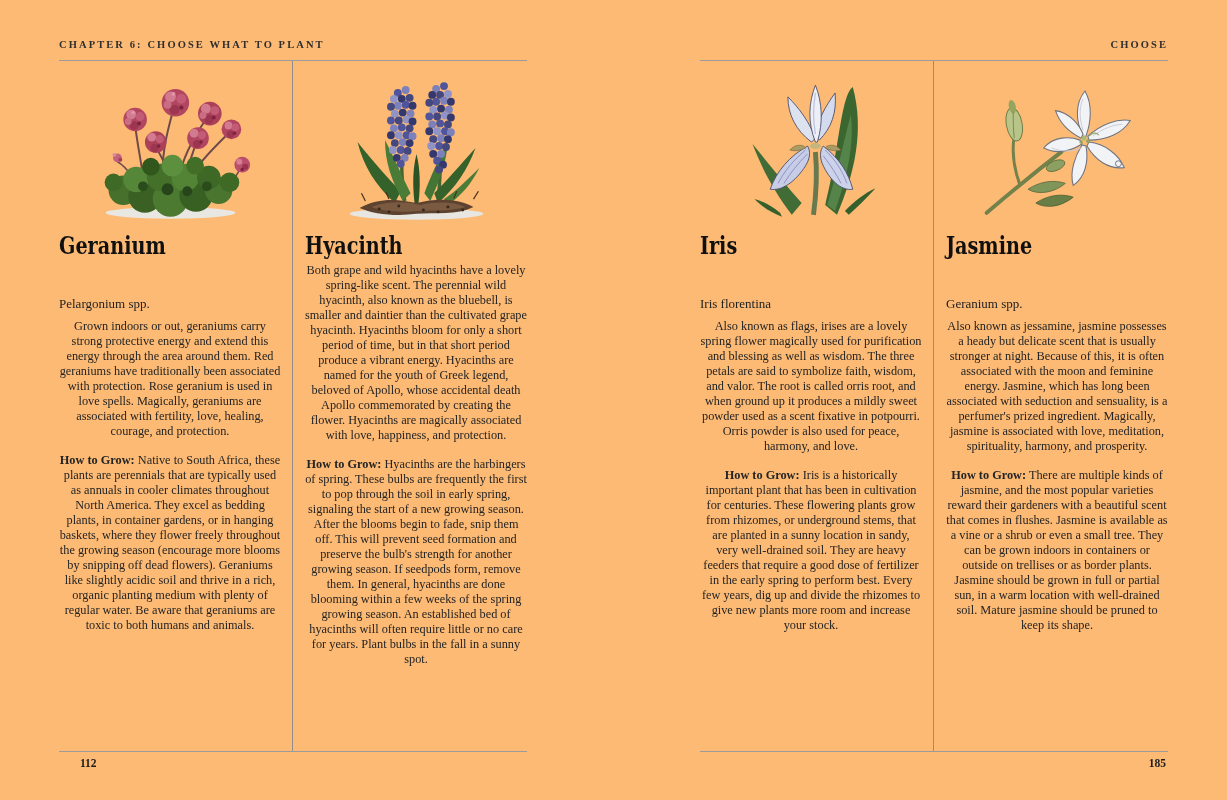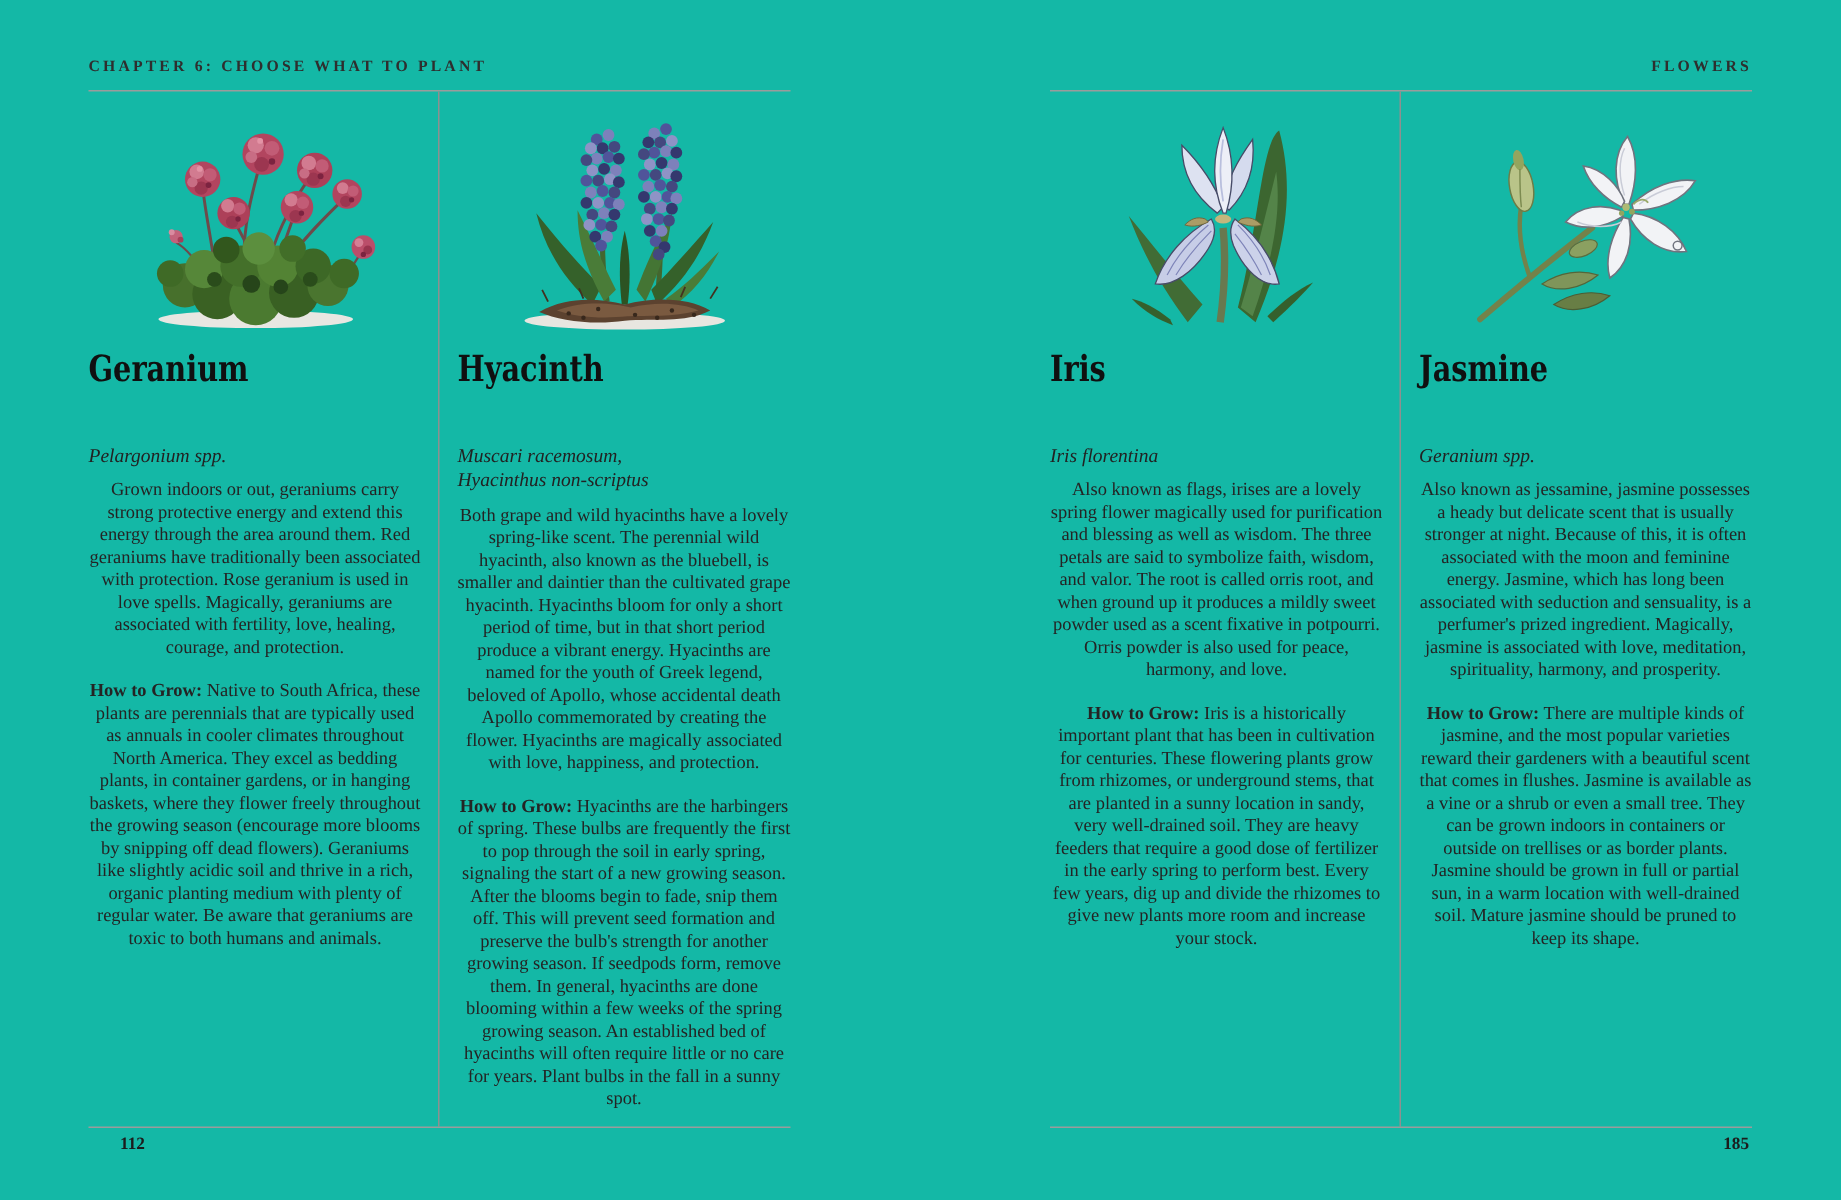--- a/index.html
+++ b/index.html
@@ -1,18 +1,18 @@
 <!DOCTYPE html>
 <html><head>
 <meta charset="utf-8">
 <style>
   * { margin:0; padding:0; box-sizing:border-box; }
   html,body { background:#ffffff; }
   .spread {
-    position:relative; width:1227px; height:800px; background:#14b8a6;
+    position:relative; width:1227px; height:800px; background:#fdba74;
     font-family:"Liberation Serif", serif; color:#232323; overflow:hidden;
   }
   .page { position:absolute; top:0; height:800px; width:468px; }
   .page-left  { left:59px; }
   .page-right { left:700px; }
   .running-head {
     position:absolute; top:39px; left:0; right:0;
     font-size:10.5px; font-weight:bold; letter-spacing:2.1px; color:#2e2e2e;
   }
   .page-left  .running-head { text-align:left; }
@@ -24,21 +24,21 @@
   .page-right .folio { right:2px; }
   .page-body { position:absolute; top:61px; left:0; right:0; height:690px; display:flex; }
   .col   { width:50%; }
   .col-a { padding-right:11px; border-right:1px solid #8f8f8f; }
   .col-b { padding-left:12px; }
   .illustration { height:152px; margin-top:9px; display:flex; align-items:flex-end; justify-content:center; }
   .entry-title {
     font-family:"DejaVu Serif", serif; font-size:24px; font-weight:bold; color:#101010;
     margin:9px 0 3px; transform:scaleX(0.8); transform-origin:0 60%; white-space:nowrap;
   }
-  .latin { font-style:italic; font-size:13px; line-height:1.25; margin-bottom:7px; color:#222;margin-top:36px; }
+  .latin { font-size:13px; line-height:1.25; margin-bottom:7px; color:#222;margin-top:36px; }
   .latin div:empty { display:none; }
   .body-text { font-size:12.3px; line-height:15px; text-align:center; color:#242424; }
   .how { margin-top:14px; }
   .how-label { font-weight:bold; }
 </style>
 </head>
 <body>
 
 <div class="spread">
 
@@ -237,38 +237,34 @@
                 <circle cx="118" cy="75" r="4" fill="#44487f"></circle>
               <circle cx="105" cy="82" r="4" fill="#34386e"></circle>
                 <circle cx="113" cy="82" r="4" fill="#7d81bb"></circle>
               <circle cx="109" cy="89" r="4" fill="#50549a"></circle>
                 <circle cx="115" cy="93" r="4" fill="#34386e"></circle>
                 <circle cx="111" cy="98" r="4" fill="#44487f"></circle>
             </g>
           </svg>
         </div>
         <h2 class="entry-title">Hyacinth</h2>
-        <div class="latin">
-          <div>Muscari racemosum,</div>
-          <div>Hyacinthus non-scriptus</div>
-        </div>
         <p class="body-text">Both grape and wild hyacinths have a lovely spring-like scent. The perennial wild hyacinth, also known as the bluebell, is smaller and daintier than the cultivated grape hyacinth. Hyacinths bloom for only a short period of time, but in that short period produce a vibrant energy. Hyacinths are named for the youth of Greek legend, beloved of Apollo, whose accidental death Apollo commemorated by creating the flower. Hyacinths are magically associated with love, happiness, and protection.</p>
         <p class="body-text how">
           <span class="how-label">How to Grow:</span>
           <span>Hyacinths are the harbingers of spring. These bulbs are frequently the first to pop through the soil in early spring, signaling the start of a new growing season. After the blooms begin to fade, snip them off. This will prevent seed formation and preserve the bulb's strength for another growing season. If seedpods form, remove them. In general, hyacinths are done blooming within a few weeks of the spring growing season. An established bed of hyacinths will often require little or no care for years. Plant bulbs in the fall in a sunny spot.</span>
         </p>
       </section>
     </div>
 
     <div class="rule-bottom"></div>
     <div class="folio">112</div>
   </div>
 
   <div class="page page-right">
-    <div class="running-head">FLOWERS</div>
+    <div class="running-head">CHOOSE</div>
     <div class="rule-top"></div>
 
     <div class="page-body">
 
       <section class="col col-a">
         <div class="illustration">
           <svg width="172" height="150" viewBox="0 0 175 150">
             <path d="M114,144 C132,102 142,58 130,14 C118,22 116,80 102,134 Z" fill="#3c6630"></path>
             <path d="M112,140 C124,106 132,72 128,42 C120,74 112,108 104,134 Z" fill="#548449"></path>
             <path d="M68,144 C50,120 38,98 28,72 C46,94 62,114 78,132 Z" fill="#416c35"></path>

